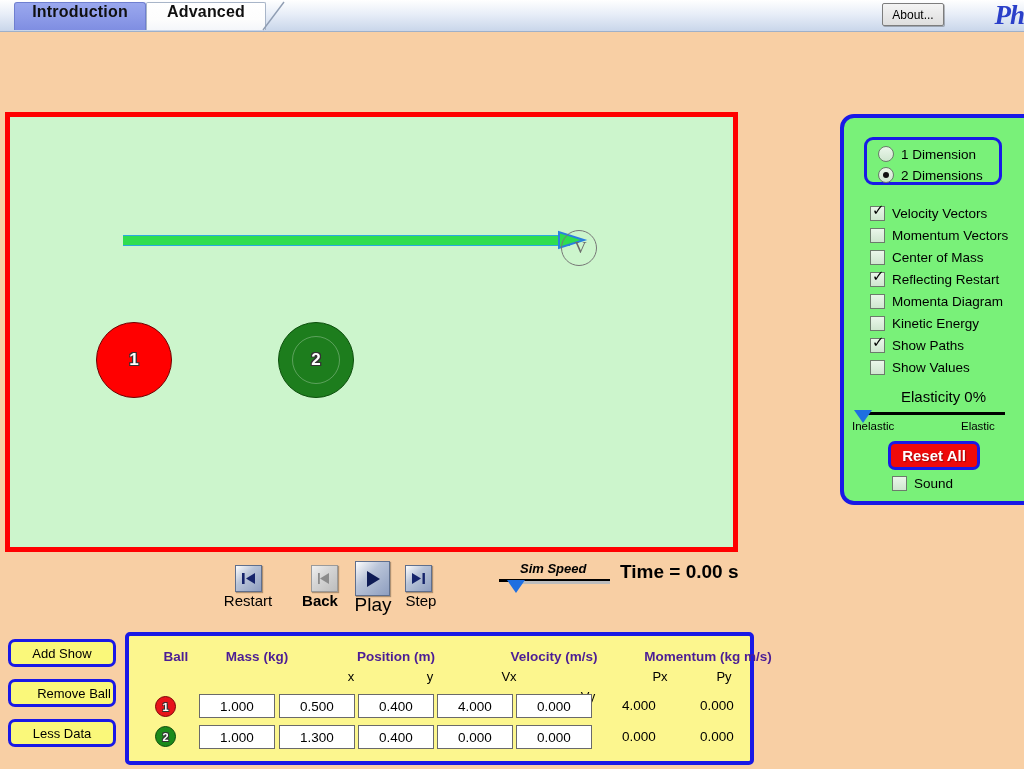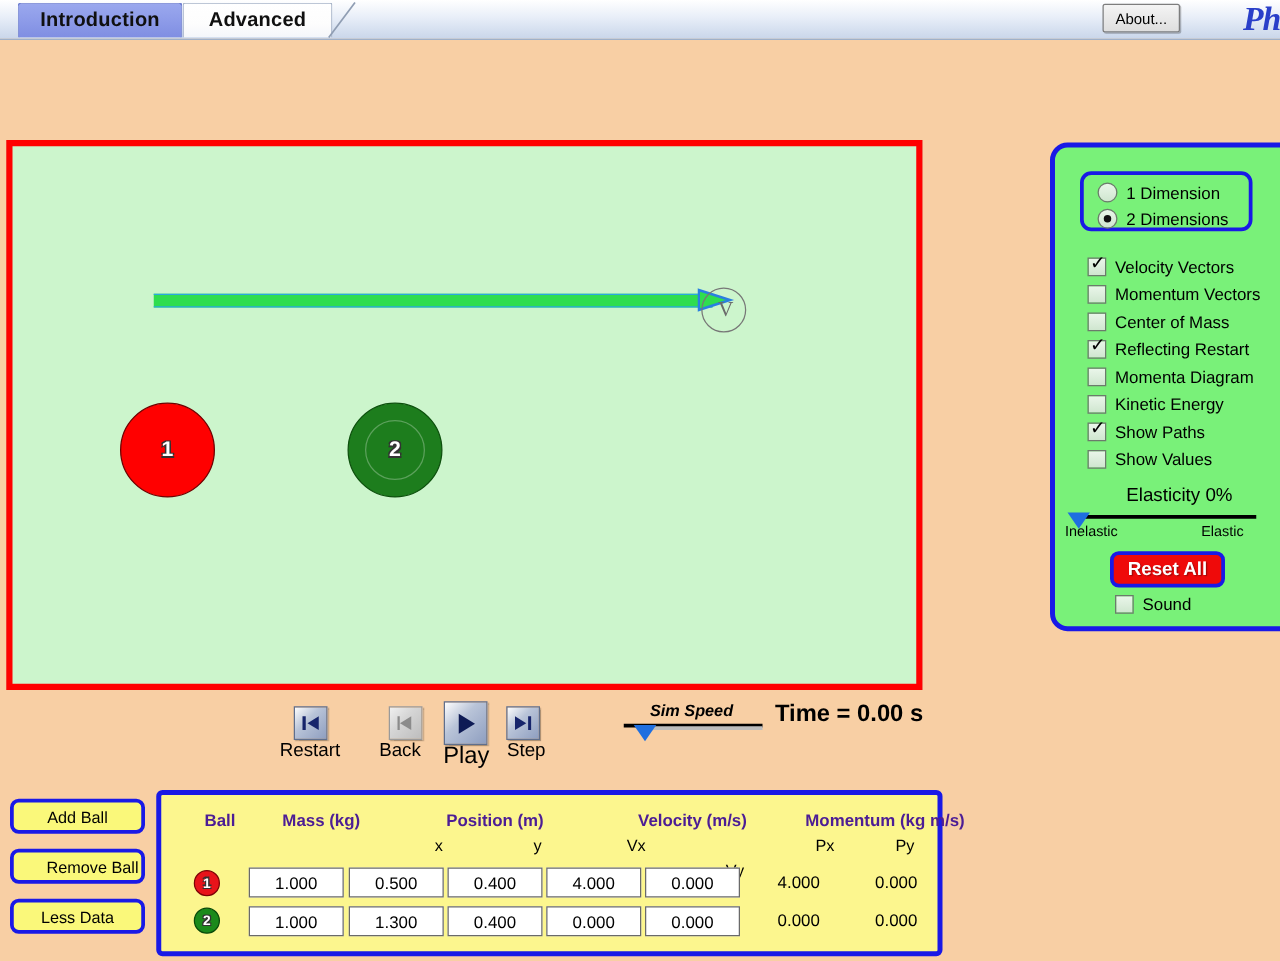--- a/index.html
+++ b/index.html
@@ -13,21 +13,21 @@
 
   
   .tabbar {
     position: absolute; left: 0; top: 0; width: 1024px; height: 31px;
     background: linear-gradient(to bottom, #ffffff 0%, #e8eef8 45%, #c9d6ea 100%);
     border-bottom: 1px solid #9fb0c8;
   }
   .tab {
     position: absolute; top: 2px; height: 27px;
     font-size: 16px; font-weight: bold; color: #101010;
-    display: flex; align-items: center; justify-content: center;
+    display: flex; justify-content: center;
     cursor: pointer; letter-spacing: .2px;
   }
   .tab-intro {
     left: 14px; width: 130px;
     background: linear-gradient(to bottom,#9aa8ee 0%, #8c9ae8 55%, #7f8ee2 100%);
     border: 1px solid #6f7fd0; border-bottom: none;
     border-radius: 3px 3px 0 0;
   }
   .tab-adv {
     left: 146px; width: 118px;
@@ -308,21 +308,21 @@
     </svg>
   </div>
   <div class="pb-label" style="left:203px; top:592px; width:90px;">Restart</div>
 
   <div class="pb-btn pb-small pb-disabled" style="left:311px; top:565px;">
     <svg width="15" height="13">
       <polygon points="12,1 12,12 3,6.5" fill="#8b8b8b"></polygon>
       <rect x="1" y="1" width="1.8" height="11" fill="#8b8b8b"></rect>
     </svg>
   </div>
-  <div class="pb-label" style="left:285px; top:592px; width:70px;">Back</div>
+  <div class="pb-label" style="left:285px; top:592px; width:70px;font-weight:bold;">Back</div>
 
   <div class="pb-btn pb-big" style="left:355px; top:561px;">
     <svg width="18" height="18">
       <polygon points="3,1 3,17 16,9" fill="#0e1b55"></polygon>
     </svg>
   </div>
   <div class="pb-label big" style="left:333px; top:594px; width:80px;">Play</div>
 
   <div class="pb-btn pb-small" style="left:405px; top:565px;">
     <svg width="15" height="13">
@@ -410,21 +410,21 @@
       <span>Reset All</span>
     </div>
 
     <div class="check-row" style="left:48px; top:358px;">
       <span class="chk-box"></span>
       <span class="ctrl-text">Sound</span>
     </div>
   </div>
 
   <div class="side-btn" style="top:639px;">
-    <span>Add Ball</span>
+    <span>Add Show</span>
   </div>
   <div class="side-btn" style="top:679px;padding-left:24px;">
     <span>Remove Ball</span>
   </div>
   <div class="side-btn" style="top:719px;">
     <span>Less Data</span>
   </div>
 
   <div class="data-panel">
     <div class="tbl">

